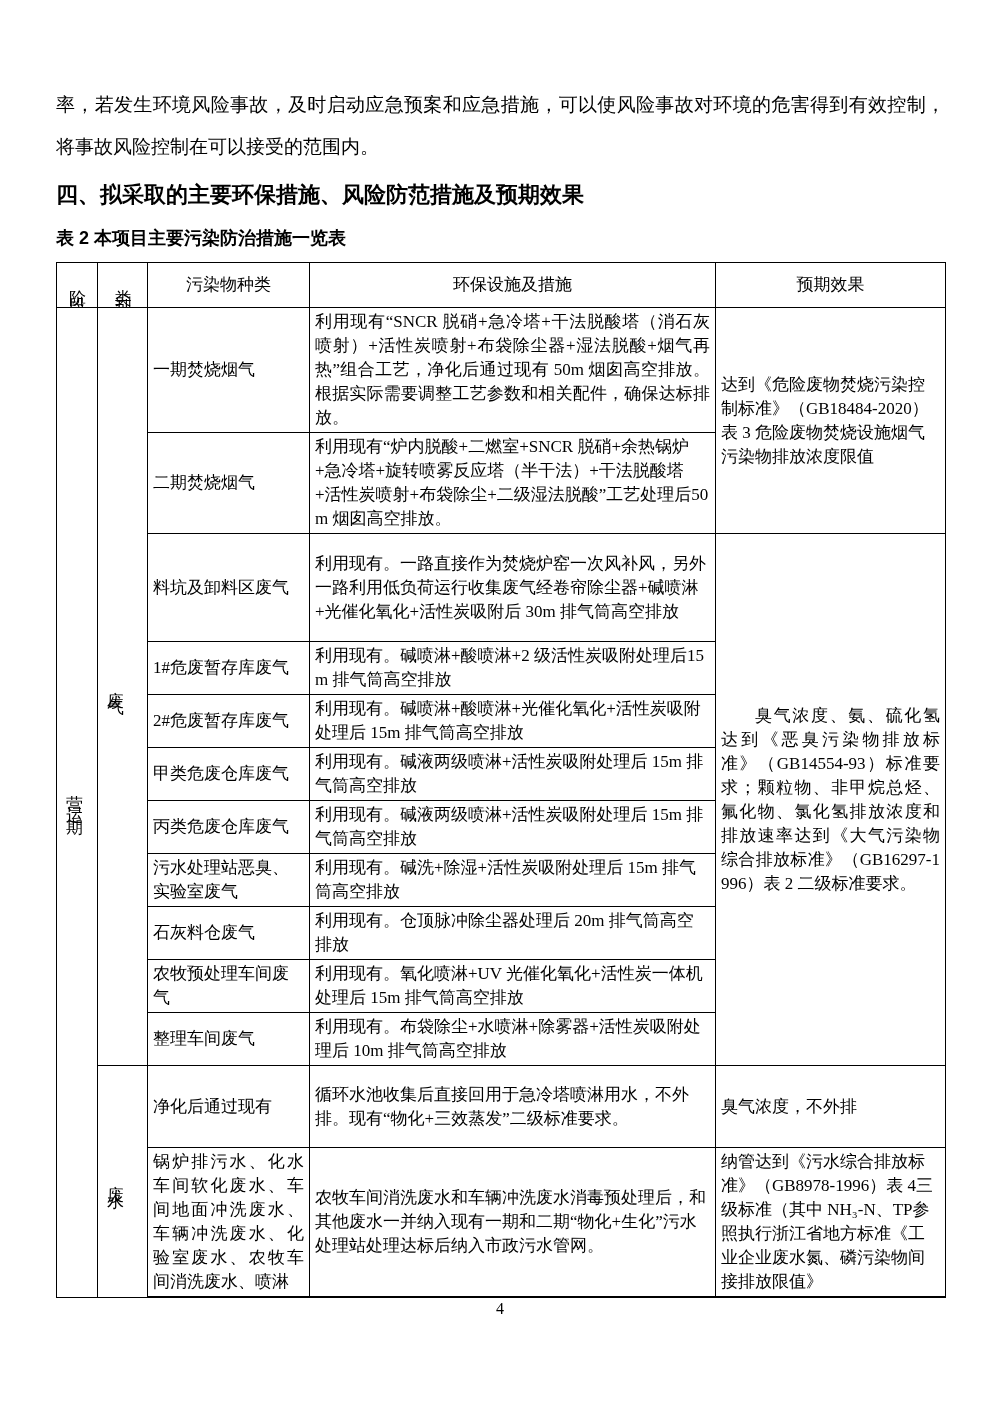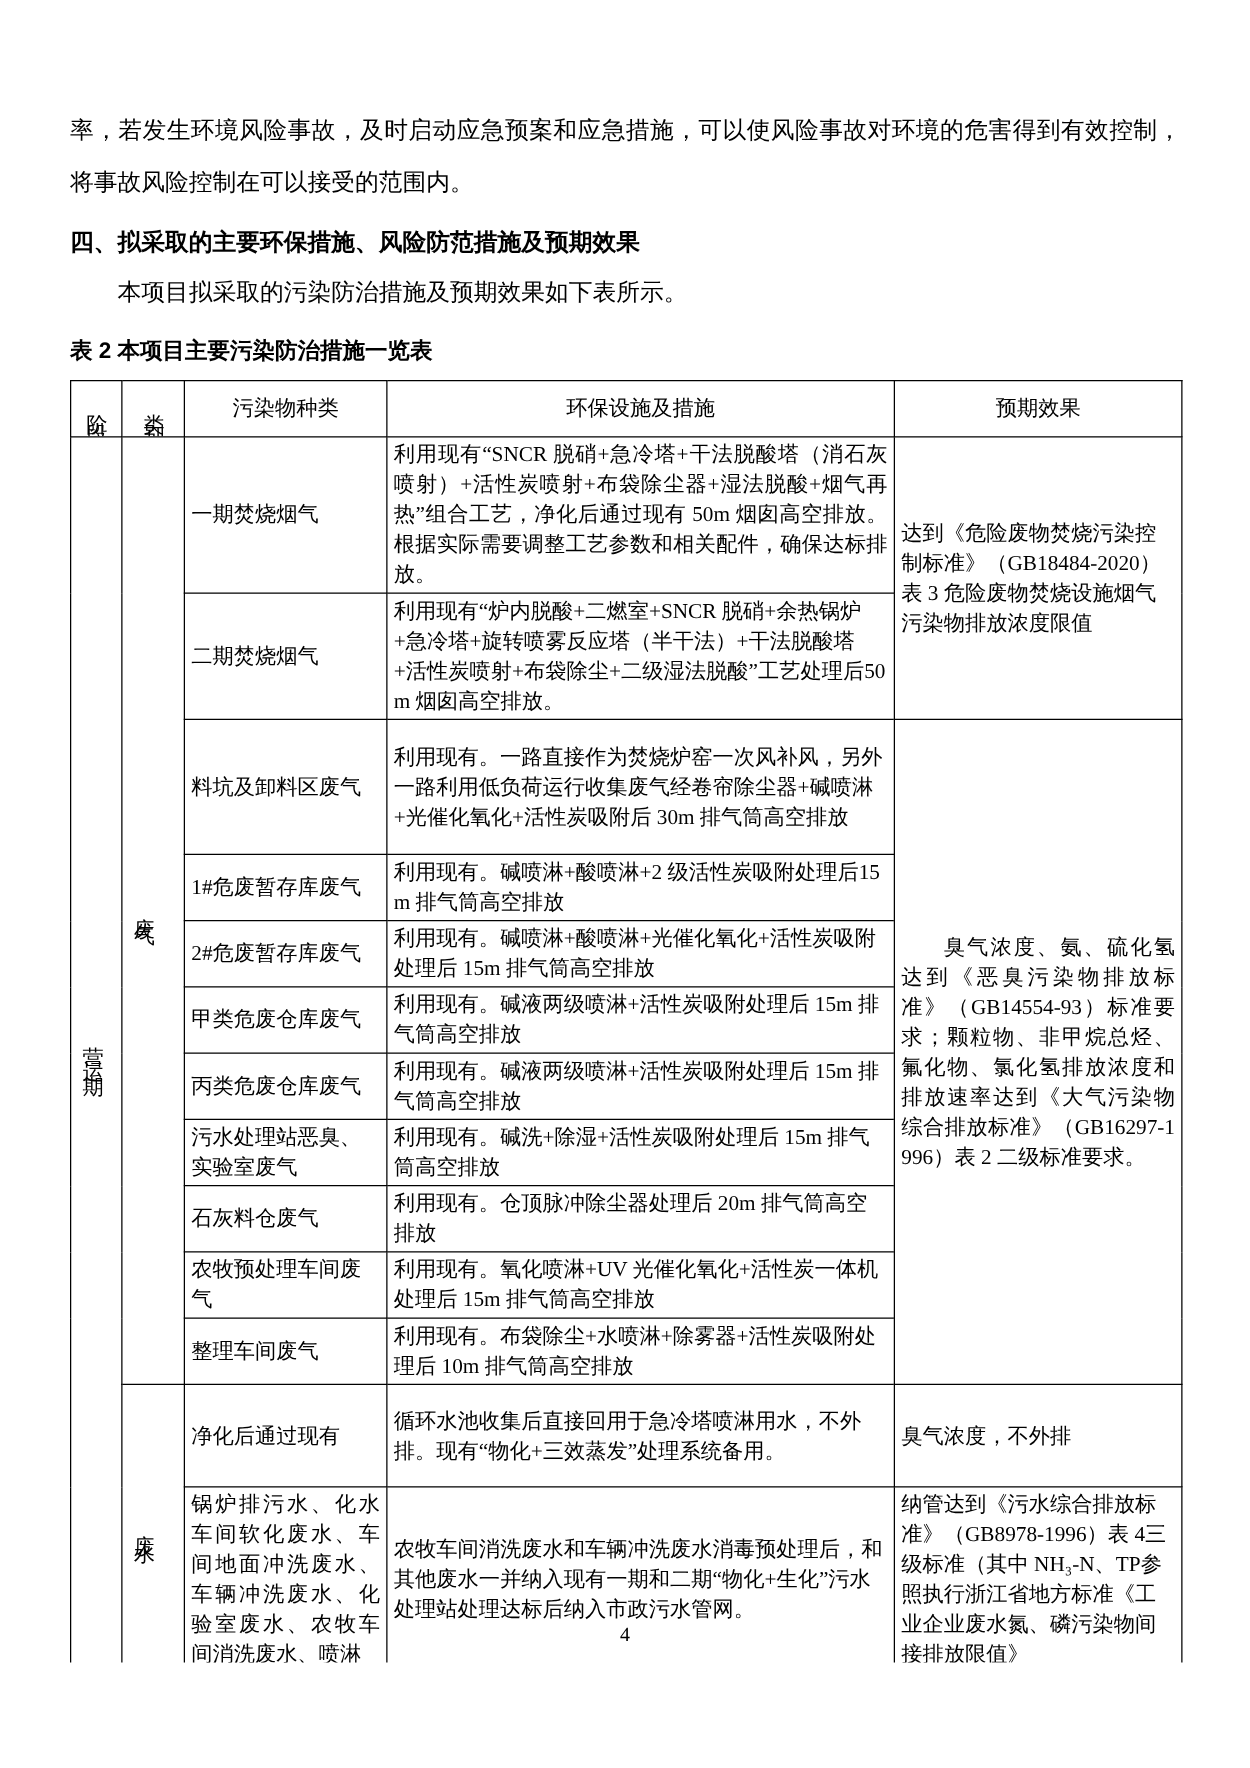--- a/index.html
+++ b/index.html
@@ -24,21 +24,21 @@
     font-size: 19px;
     line-height: 42px;
     text-align: justify;
     margin: 0;
   }
   .hei {
     font-family: "Liberation Sans", "DejaVu Sans", sans-serif;
     font-weight: bold;
   }
   .section-heading {
-    font-size: 19px;
+    font-size: 22px;
     line-height: 26px;
     margin: 14px 0 0 0;
   }
   .intro-text {
     font-size: 19px;
     line-height: 30px;
     margin: 12px 0 0 0;
     text-indent: 2em;
     text-align: justify;
   }
@@ -95,21 +95,20 @@
 </head>
 <body>
 
 <div class="page">
   <div class="content">
 
     <p class="body-text">率，若发生环境风险事故，及时启动应急预案和应急措施，可以使风险事故对环境的危害得到有效控制，将事故风险控制在可以接受的范围内。</p>
 
     <p class="section-heading hei">四、拟采取的主要环保措施、风险防范措施及预期效果</p>
 
-    <p class="intro-text">本项目拟采取的污染防治措施及预期效果如下表所示。</p>
 
     <p class="table-title hei">表 2  本项目主要污染防治措施一览表</p>
 
     <table class="measures">
       <colgroup>
         <col class="c-stage">
           <col class="c-category">
           <col class="c-pollutant">
           <col class="c-measure">
           <col class="c-effect">
@@ -178,21 +177,21 @@
         </tr>
 
         <tr class="r-std">
           <td>整理车间废气</td>
           <td>利用现有。布袋除尘+水喷淋+除雾器+活性炭吸附处理后 10m 排气筒高空排放</td>
         </tr>
 
         <tr class="r-water1">
           <td rowspan="2"><span class="vert">废水</span></td>
           <td>净化后通过现有</td>
-          <td>循环水池收集后直接回用于急冷塔喷淋用水，不外排。现有“物化+三效蒸发”处理系统备用。</td>
+          <td>循环水池收集后直接回用于急冷塔喷淋用水，不外排。现有“物化+三效蒸发”二级标准要求。</td>
           <td>臭气浓度，不外排</td>
         </tr>
 
         <tr class="r-water2 cut-row">
           <td class="justify">锅炉排污水、化水车间软化废水、车间地面冲洗废水、车辆冲洗废水、化验室废水、农牧车间消洗废水、喷淋</td>
           <td>农牧车间消洗废水和车辆冲洗废水消毒预处理后，和其他废水一并纳入现有一期和二期“物化+生化”污水处理站处理达标后纳入市政污水管网。</td>
           <td>纳管达到《污水综合排放标准》（GB8978-1996）表 4三级标准（其中 NH₃-N、TP参照执行浙江省地方标准《工业企业废水氮、磷污染物间接排放限值》</td>
         </tr>
       </tbody>
     </table>

